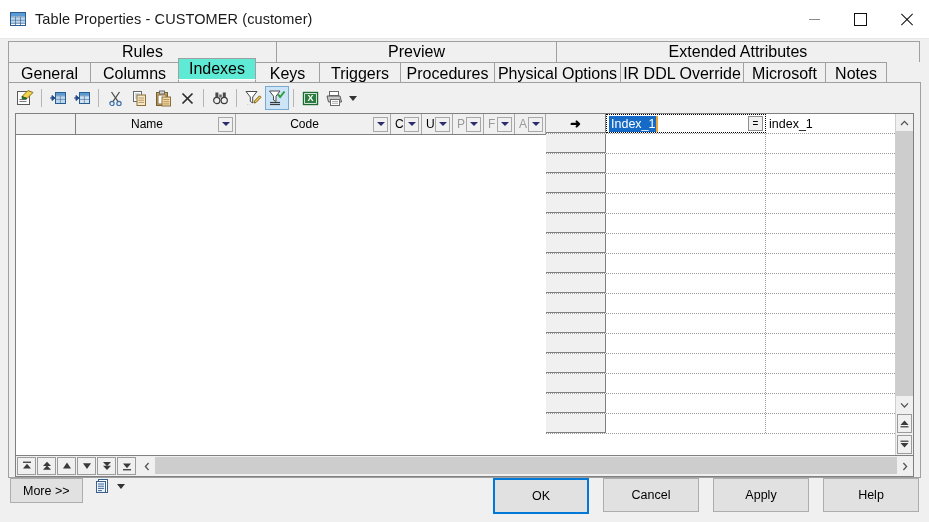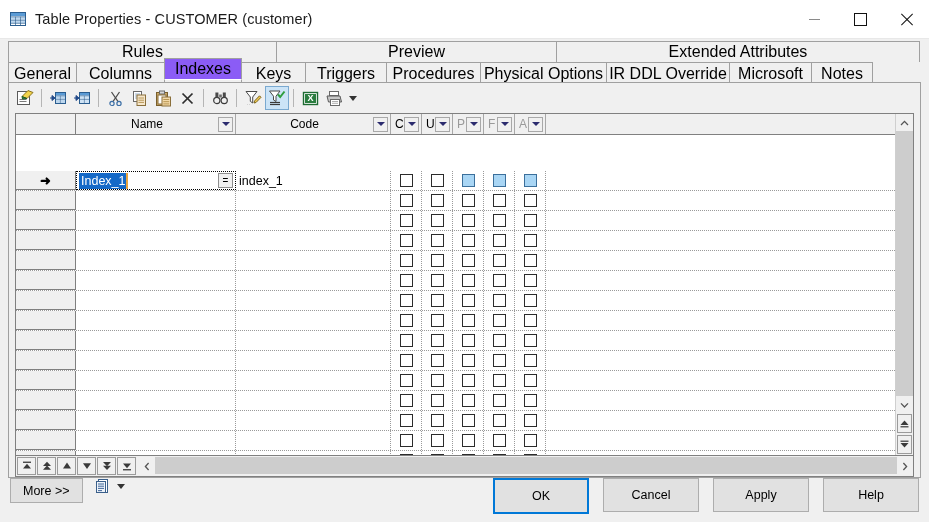--- a/index.html
+++ b/index.html
@@ -84,21 +84,21 @@
     font-size: 16px;
     color: #000;
     box-sizing: border-box;
     padding: 0 6px;
     white-space: nowrap;
     line-height: 1;
   }
   .tabrow.row1 .tab { height: 21px; }
   .tabrow.row2 .tab { height: 22px; }
   .tab.active {
-    background: #8b5cf6;
+    background: #5eead4;
     height: 26px;
     margin-top: -4px;
     border: 1px solid #a0a0a0;
     border-bottom: 1px solid #ffffff;
     z-index: 5;
     position: relative;
   }
 
   
   .panel {
@@ -162,24 +162,23 @@
     position: relative;
   }
   .gridmain {
     flex: 1 1 auto;
     display: flex;
     overflow: hidden;
   }
   .gridcols {
     flex: 1 1 auto;
     display: flex;
-    flex-direction: column;
+    flex-direction: row;
     overflow: hidden;
     background: #fff;
-    gap: 36px;
   }
 
   
   .hrow {
     display: flex;
     height: 21px;
     flex: 0 0 auto;
     background: #f0f0f0;
     border-bottom: 1px solid #808080;
     box-sizing: border-box;
@@ -474,21 +473,21 @@
         <span>Rules</span>
       </div>
       <div class="tab" style="width:281px">
         <span>Preview</span>
       </div>
       <div class="tab" style="width:364px">
         <span>Extended Attributes</span>
       </div>
     </div>
     <div class="tabrow row2">
-      <div class="tab" style="width:69px">
+      <div class="tab" style="width:83px">
         <span>General</span>
       </div>
       <div class="tab" style="width:89px">
         <span>Columns</span>
       </div>
       <div class="tab active" style="width:78px">
         <span>Indexes</span>
       </div>
       <div class="tab" style="width:65px">
         <span>Keys</span>

